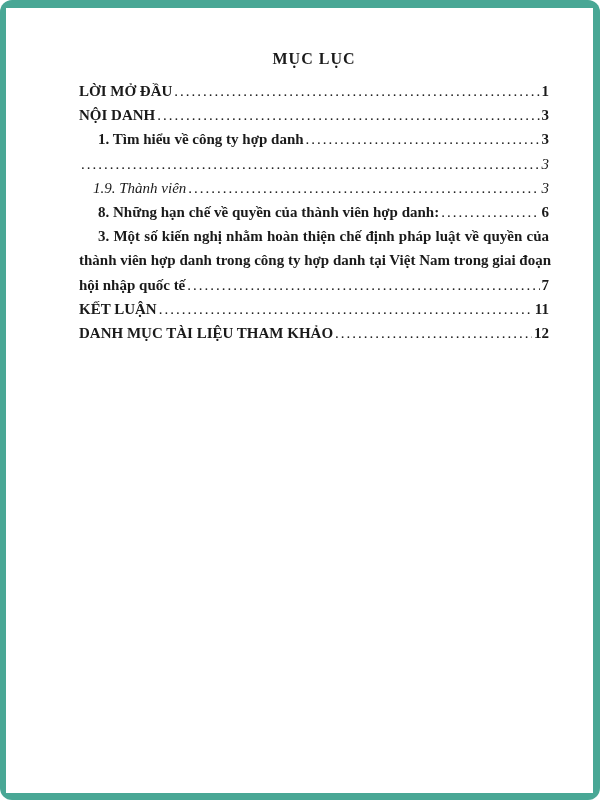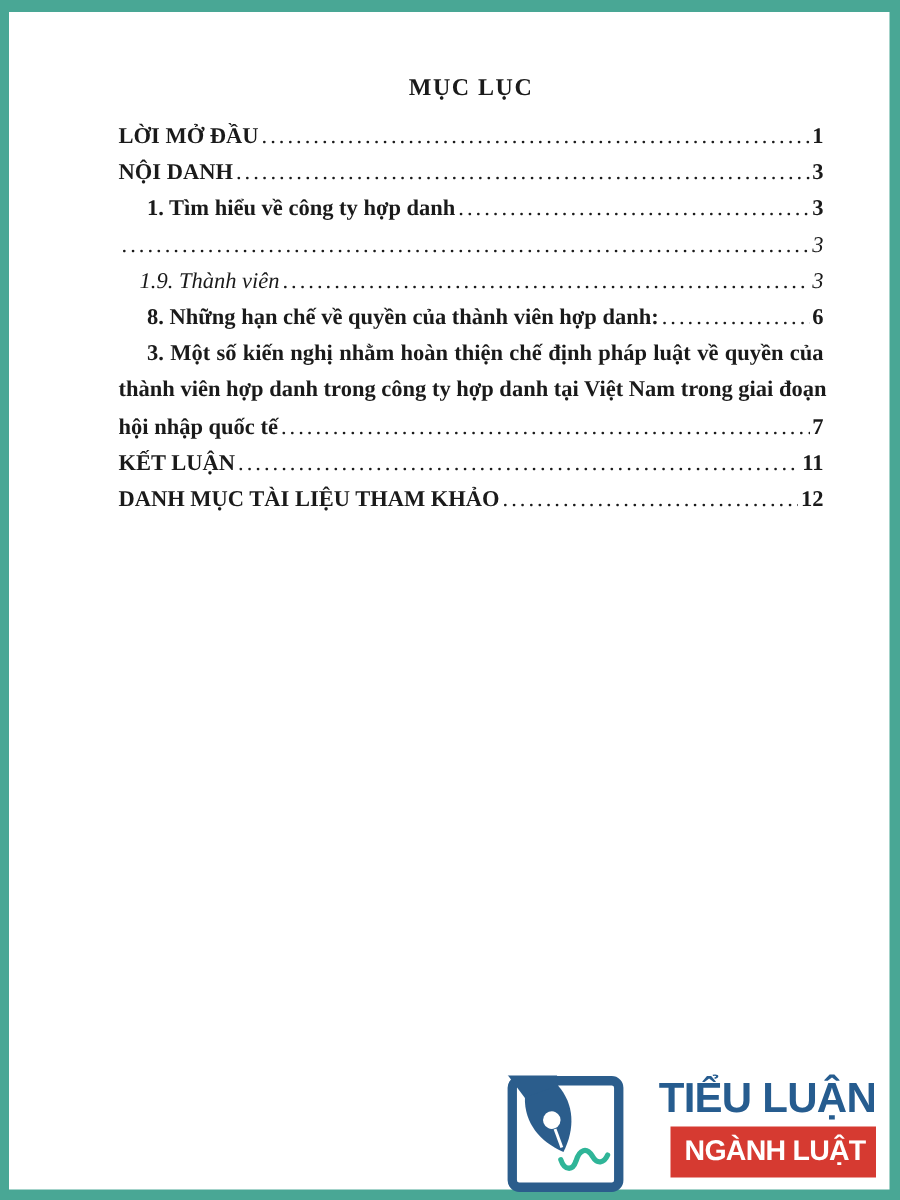--- a/index.html
+++ b/index.html
@@ -1,21 +1,21 @@
 <!DOCTYPE html>
 <html><head>
 <meta charset="utf-8">
 <style>
   * { margin:0; padding:0; box-sizing:border-box; }
   html,body { width:600px; height:800px; }
   body { font-family:"Liberation Serif", serif; }
 
   .page-outer {
     position:relative; width:600px; height:800px;
-    background:#49a795; overflow:hidden;
+    background:#49a795; overflow:hidden;border-radius:12px;
   }
   .page-inner {
     position:absolute; top:8px; left:6px; right:7px; bottom:7px;
     background:#ffffff;
   }
 
   
   .content {
     position:absolute; left:73px; top:42px; width:470px;
     color:#1a1a1a;
@@ -117,31 +117,15 @@
             <span class="page">11</span>
           </div>
           <div class="toc-row lvl1">
             <span class="label">DANH MỤC TÀI LIỆU THAM KHẢO</span>
             <span class="dots"></span>
             <span class="page">12</span>
           </div>
         </div>
     </div>
 
-    <div class="logo">
-      <svg class="logo-icon" viewBox="0 0 100 100" aria-hidden="true">
-        <rect x="4.5" y="4.5" width="91" height="91" rx="6" fill="#ffffff" stroke="#2b5d8c" stroke-width="8"></rect>
-        <g transform="translate(39,40) rotate(-20)">
-          <path d="M -25,-60 L 23,-60 L 15,-27 L -15,-27 Z" fill="#2b5d8c"></path>
-          <path d="M -15,-28 L 15,-28 C 23,-8 16,12 0,27 C -16,12 -23,-8 -15,-28 Z" fill="#2b5d8c"></path>
-          <circle cx="0" cy="-2" r="7.5" fill="#ffffff"></circle>
-          <line x1="0" y1="6" x2="0" y2="23" stroke="#ffffff" stroke-width="2.5"></line>
-        </g>
-        <path d="M 46,72 c 3,9 10,10 13,1 c 3,-10 9,-12 14,-4 c 4,7 10,6 13,-1" fill="none" stroke="#2fb598" stroke-width="4.5" stroke-linecap="round"></path>
-      </svg>
-      <div class="logo-text">
-        <div class="logo-title">TIỂU LUẬN</div>
-        <div class="logo-subtitle">NGÀNH LUẬT</div>
-      </div>
-    </div>
 
   </div>
 </div>
 
 </body></html>

